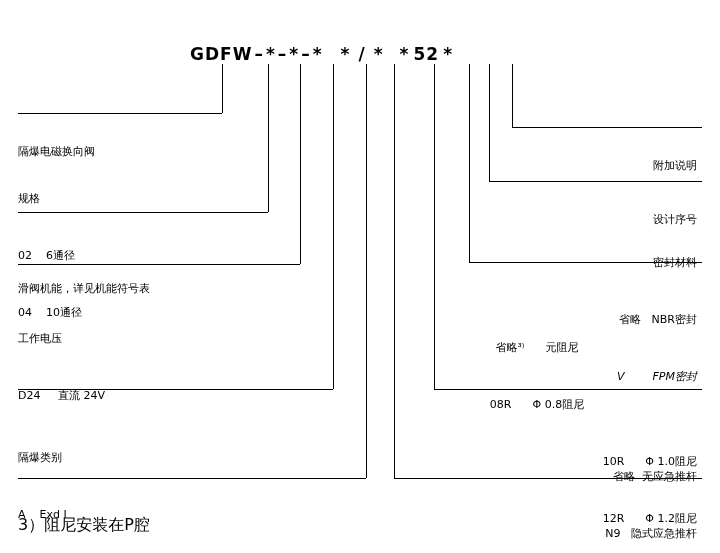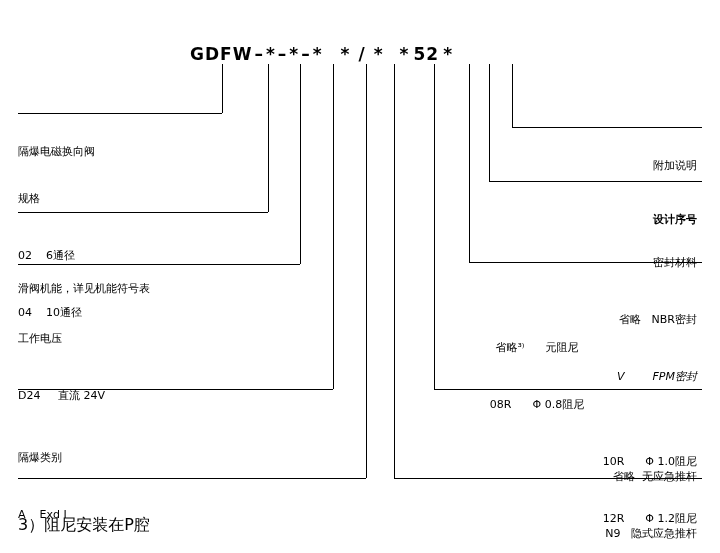--- a/index.html
+++ b/index.html
@@ -126,21 +126,21 @@
   <div class="txt" style="left:18px; top:410px;">
     <div class="label-row">隔爆类别</div>
     <div class="label-row">A    Exd Ⅰ</div>
     
   </div>
 
   <div class="txt right" style="right:18px; top:118px; width:300px;">
     <div class="label-row" style="display:block; text-align:right;">附加说明</div>
   </div>
 
-  <div class="txt right" style="right:18px; top:172px; width:300px;font-weight:bold;">
+  <div class="txt right" style="right:18px; top:172px; width:300px;">
     <div class="label-row" style="display:block; text-align:right;">设计序号</div>
   </div>
 
   <div class="txt right" style="right:18px; top:215px; width:300px;">
     <div class="label-row" style="display:block; text-align:right;">密封材料</div>
     <div class="label-row" style="display:block; text-align:right;">省略   NBR密封</div>
     <div class="label-row" style="display:block; text-align:right;font-style:italic;">V        FPM密封</div>
   </div>
 
   <div class="txt right" style="right:18px; top:300px; width:320px;">

